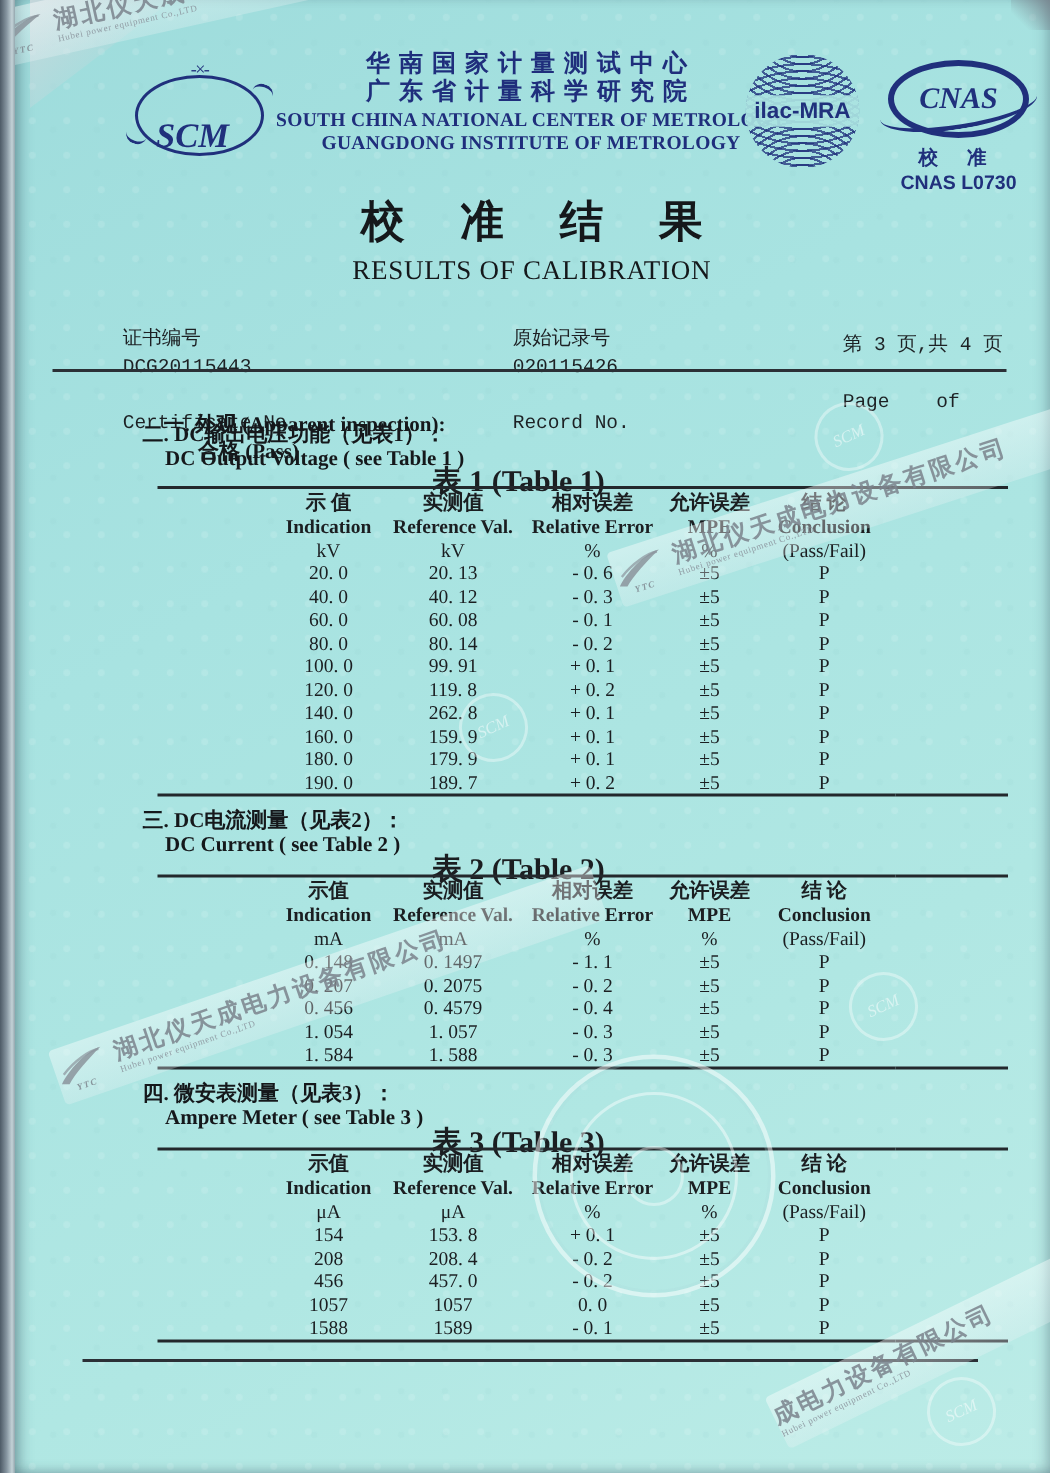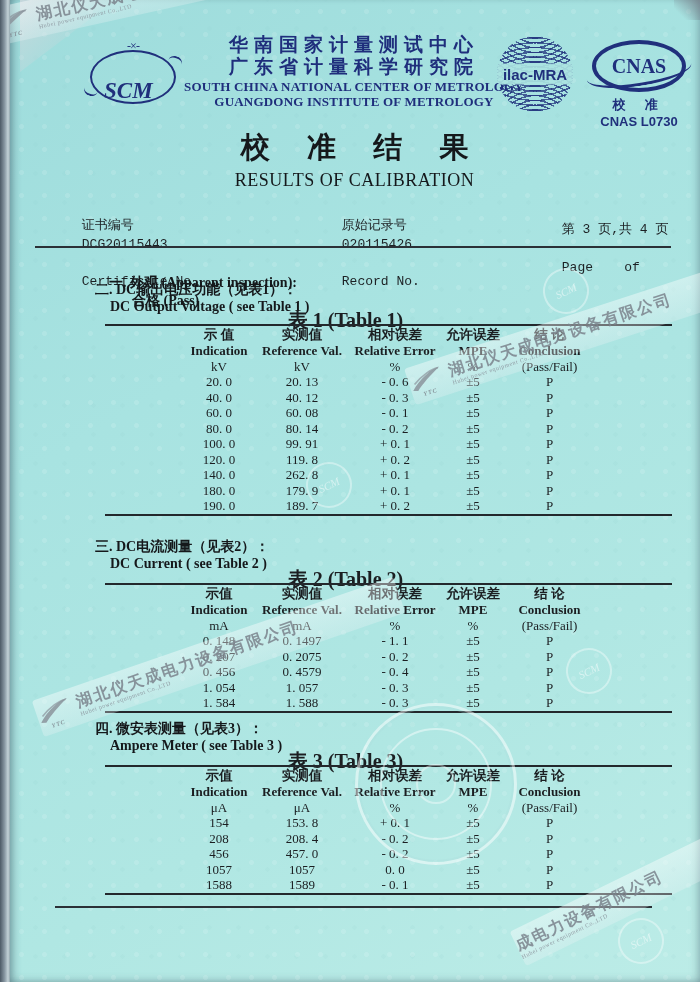--- a/index.html
+++ b/index.html
@@ -30,37 +30,37 @@
   .abs{position:absolute;}
 
   
   .scm{left:78px;top:42px;width:90px;height:62px;}
   .scm-orn{position:absolute;top:-3px;left:50%;transform:translateX(-50%);font-size:12px;color:#20307c;letter-spacing:-1px;white-space:pre;}
   .scm-ellipse{position:absolute;left:2px;top:8px;width:82px;height:50px;border:2.5px solid #20307c;border-radius:50%;}
   .scm-ellipse::before{content:"";position:absolute;left:-8px;bottom:6px;width:14px;height:10px;border-bottom:2.5px solid #20307c;border-radius:0 0 60% 60%;transform:rotate(18deg);}
   .scm-ellipse::after{content:"";position:absolute;right:-8px;top:4px;width:14px;height:10px;border-top:2.5px solid #20307c;border-radius:60% 60% 0 0;transform:rotate(18deg);}
   .scm-text{position:absolute;left:16px;bottom:0px;font-style:italic;font-weight:bold;font-size:23px;color:#20307c;font-family:"Liberation Serif",serif;}
   .org{left:145px;top:34px;width:398px;text-align:center;line-height:1.18;}
-  .org-cn{font-size:19px;font-weight:bold;letter-spacing:6px;color:#1f2e7c;}
+  .org-cn{font-size:16px;font-weight:bold;letter-spacing:6px;color:#1f2e7c;}
   .org-en{font-size:13px;font-weight:bold;letter-spacing:.2px;color:#1f2e7c;}
   .ilac{left:487px;top:36px;width:76px;height:76px;border-radius:50%;overflow:hidden;}
   .ilac::before{content:"";position:absolute;inset:0;
     background:
       repeating-radial-gradient(circle at 50% -28%,rgba(32,48,124,0) 0 3.4px,rgba(32,48,124,.75) 3.4px 4.8px),
       repeating-radial-gradient(circle at 50% 128%,rgba(32,48,124,0) 0 3.4px,rgba(32,48,124,.75) 3.4px 4.8px);
     border-radius:50%;}
   .ilac-label{position:absolute;top:50%;left:0;right:0;transform:translateY(-50%);
     background:rgba(170,227,225,.92);padding:2px 0;text-align:center;
     font-family:"Liberation Sans",sans-serif;font-weight:bold;font-size:15px;color:#20307c;}
   .cnas{left:573px;top:40px;width:112px;text-align:center;}
   .cnas-ellipse{position:relative;margin:0 auto;width:86px;height:44px;border:4px solid #20307c;border-radius:50%;
     display:flex;align-items:center;justify-content:center;}
   .cnas-ellipse::after{content:"";position:absolute;left:-10px;bottom:2px;width:106px;height:26px;
     border-bottom:3px solid #20307c;border-radius:50%;transform:rotate(-9deg);}
-  .cnas-word{font-family:"Liberation Serif",serif;font-weight:bold;font-size:20px;color:#20307c;}
+  .cnas-word{font-family:"Liberation Serif",serif;font-weight:bold;font-style:italic;font-size:20px;color:#20307c;}
   .cnas-sub1{margin-top:4px;font-size:13px;font-weight:bold;letter-spacing:8px;color:#20307c;}
   .cnas-sub2{font-size:13px;font-weight:bold;color:#20307c;font-family:"Liberation Sans",sans-serif;}
 
   
   .doc-title{left:0;top:128px;width:689px;text-align:center;}
   .doc-title-cn{font-size:29px;font-weight:bold;letter-spacing:15px;text-indent:15px;color:#15181b;}
   .doc-title-en{font-size:18px;color:#15181b;letter-spacing:.5px;margin-top:2px;}
   .meta{top:198px;left:0;width:690px;height:44px;font-family:"Liberation Mono","DejaVu Sans Mono",monospace;font-size:13px;color:#1d2124;}
   .meta .col{position:absolute;white-space:pre;line-height:1.45;}
   .rule1{left:25px;top:246px;width:636px;border-top:2px solid #2b3036;}
@@ -270,20 +270,29 @@
           <td></td>
           <td>140. 0</td>
           <td>262. 8</td>
           <td>+ 0. 1</td>
           <td>±5</td>
           <td>P</td>
           <td></td>
         </tr>
         <tr>
           <td></td>
+          <td>160. 0</td>
+          <td>159. 9</td>
+          <td>+ 0. 1</td>
+          <td>±5</td>
+          <td>P</td>
+          <td></td>
+        </tr>
+        <tr>
+          <td></td>
           <td>180. 0</td>
           <td>179. 9</td>
           <td>+ 0. 1</td>
           <td>±5</td>
           <td>P</td>
           <td></td>
         </tr>
         <tr>
           <td></td>
           <td>190. 0</td>

